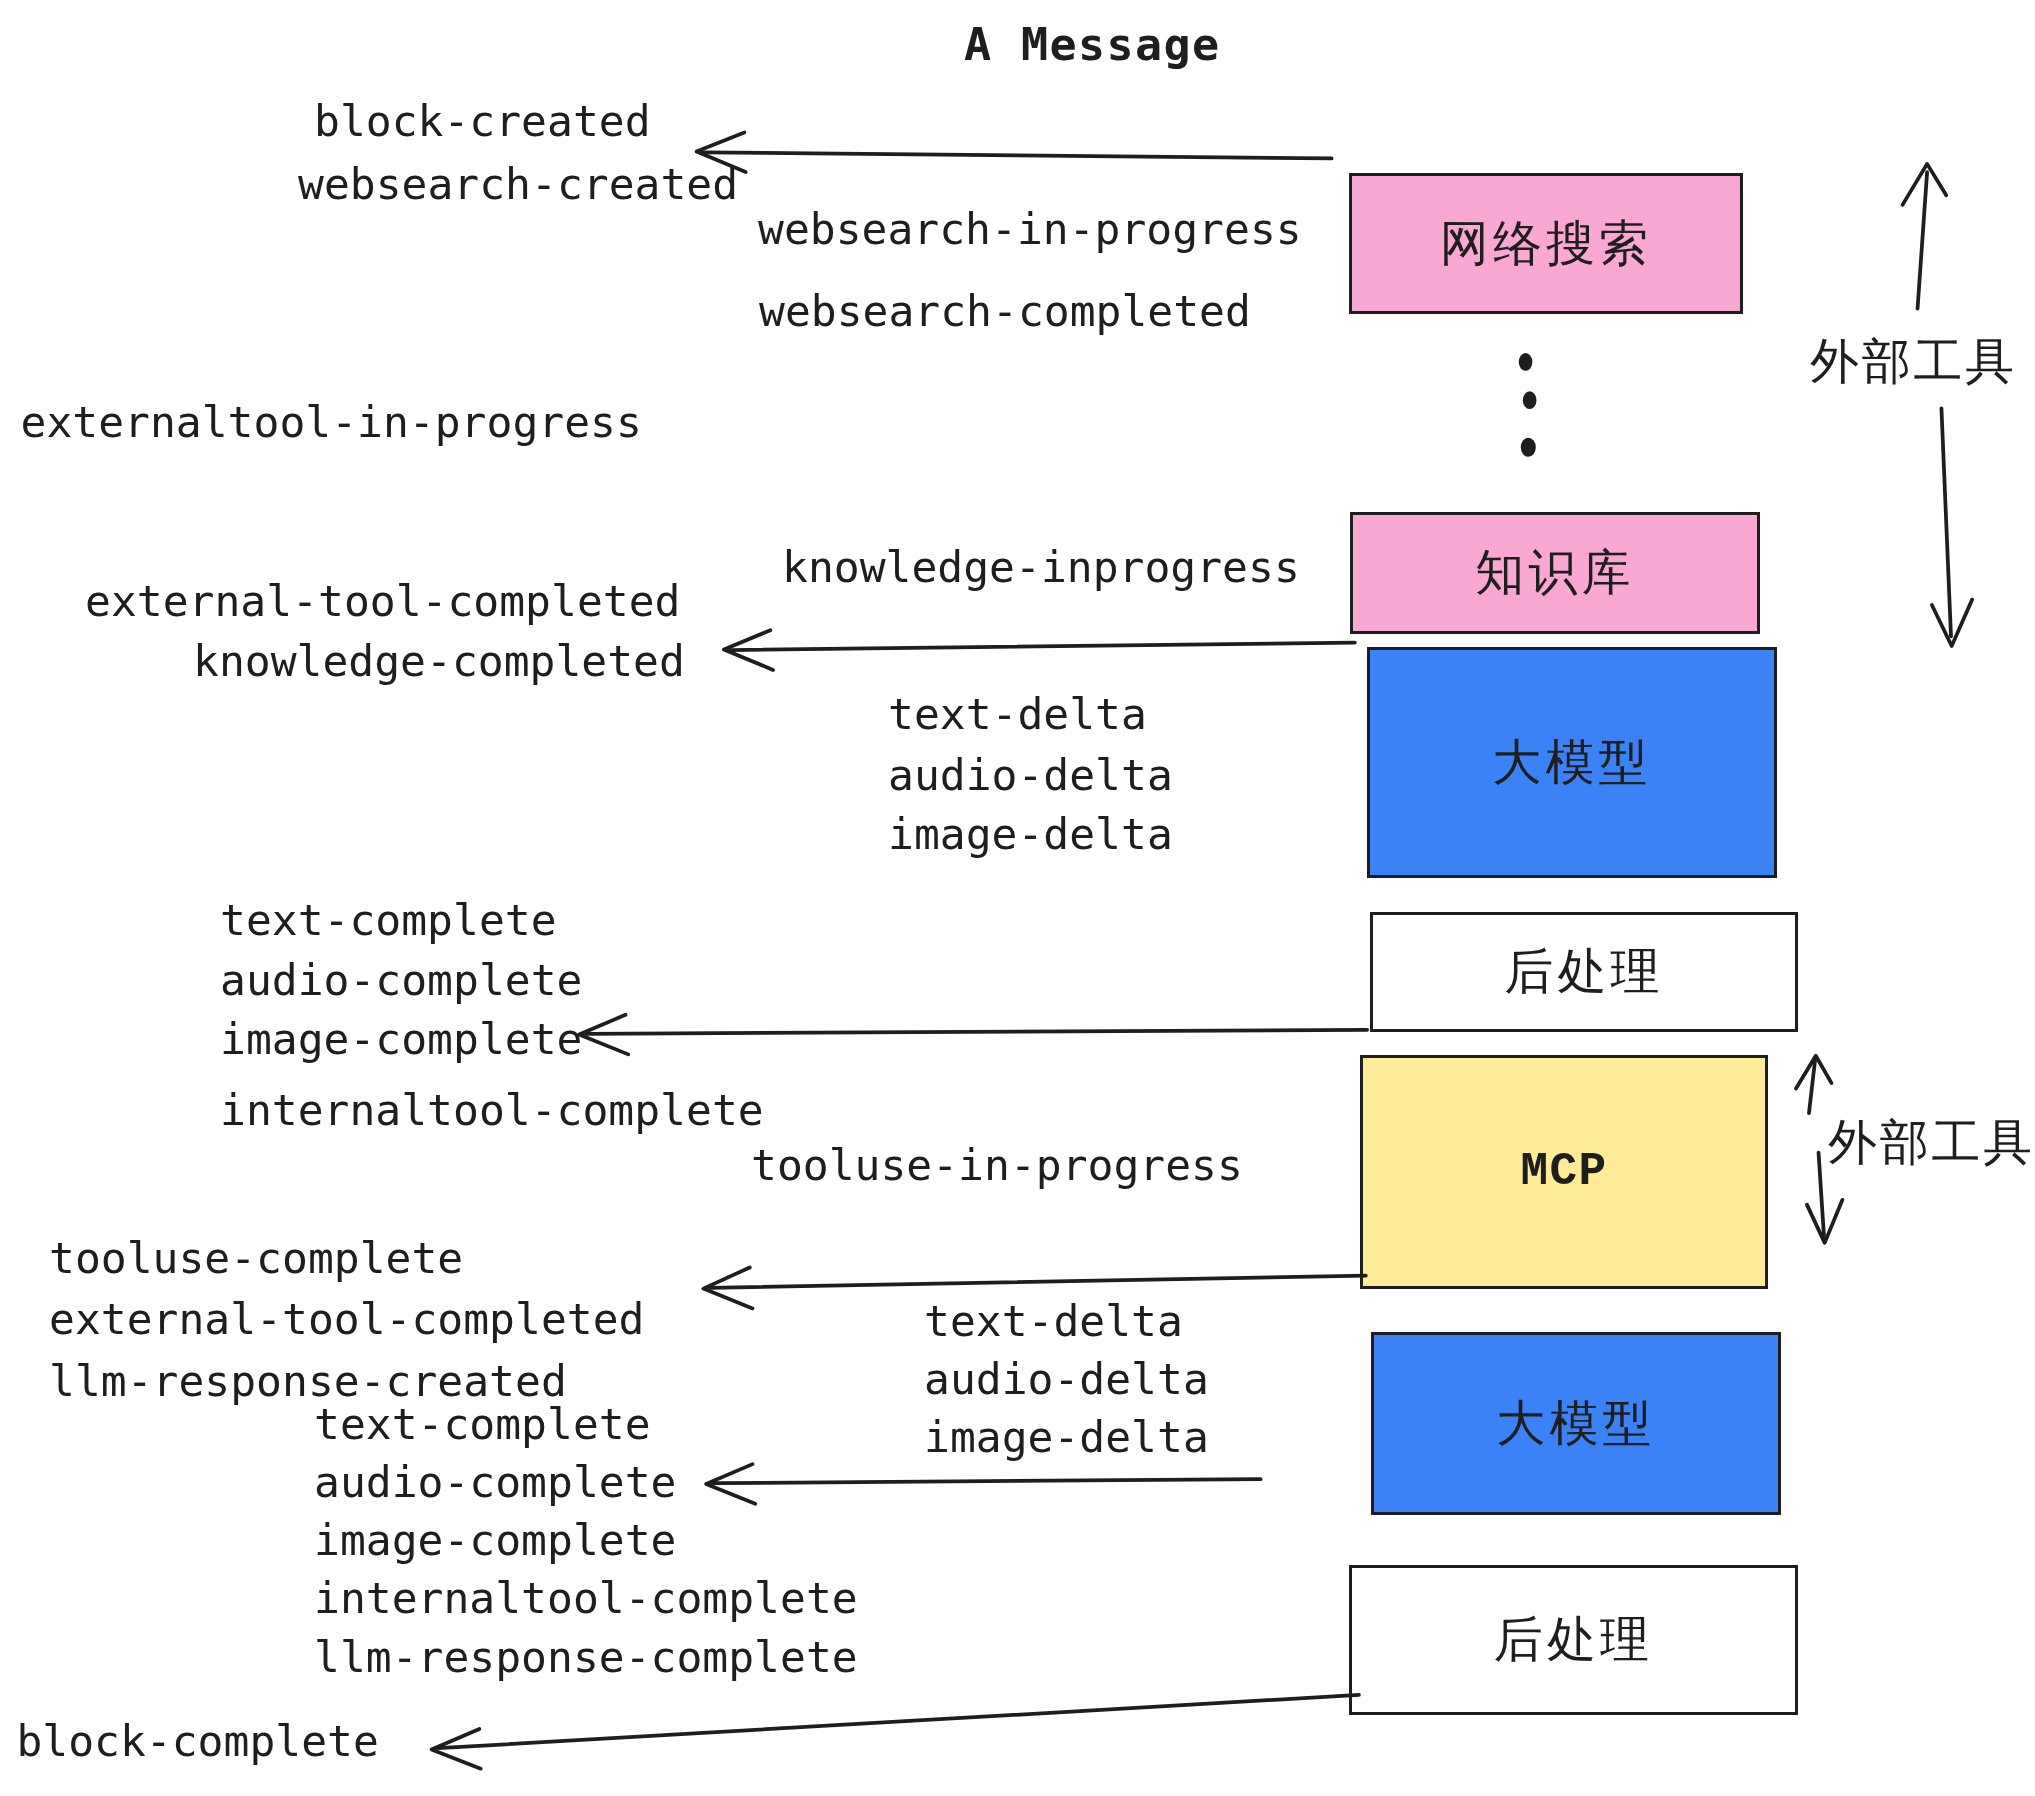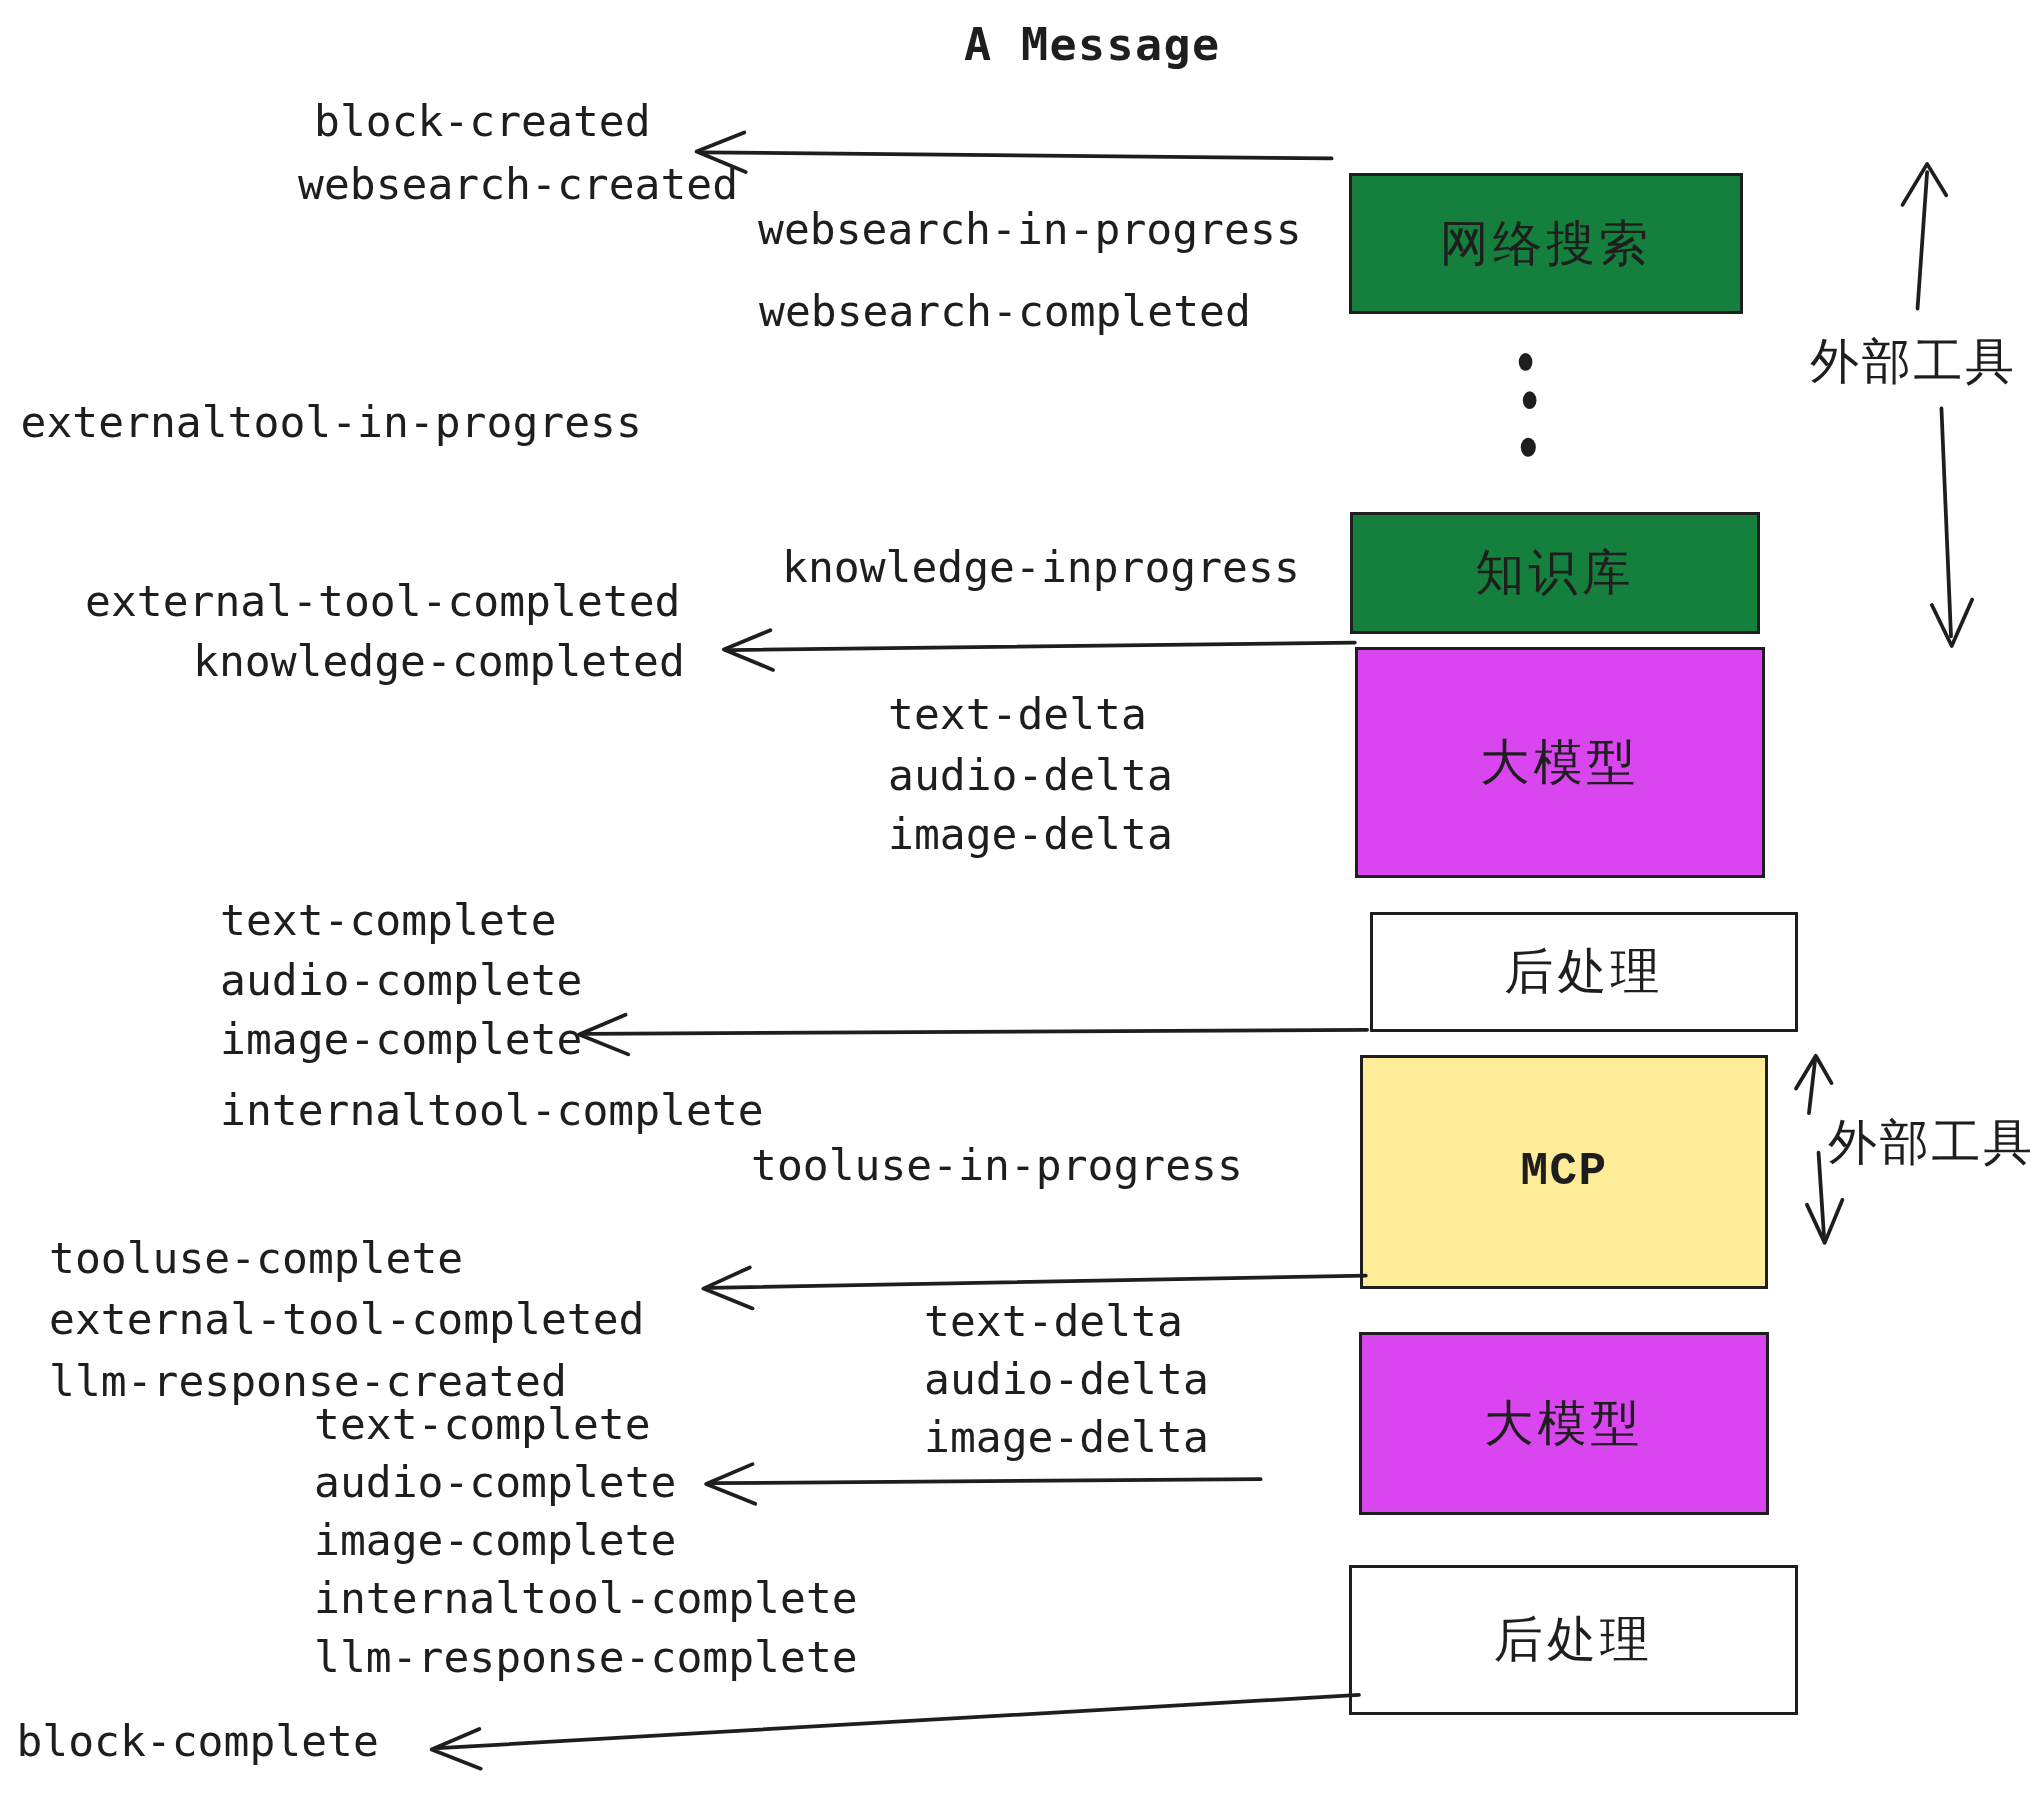--- a/index.html
+++ b/index.html
@@ -30,22 +30,22 @@
     position:absolute;
     border:3.4px solid #1e1e1e;
     display:flex;
     align-items:center;
     justify-content:center;
     box-sizing:border-box;
     font-family:"DejaVu Sans", sans-serif;
     font-size:49px;
     letter-spacing:4.1px;
   }
-  .bx.pink{background:#15803d;text-align:right;}
-  .bx.green{background:#d946ef;}
+  .bx.pink{background:#f9a8d4;text-align:right;}
+  .bx.green{background:#3b82f6;margin-left:12px;}
   .bx.yellow{background:#FFEC99;}
   .bx.white{background:#FFFFFF;}
   .bx.mono-label{
     font-family:Liberation Mono, monospace;
     font-weight:700;
     font-size:46px;
     letter-spacing:1.4px;
   }
   .side-label{
     position:absolute;

